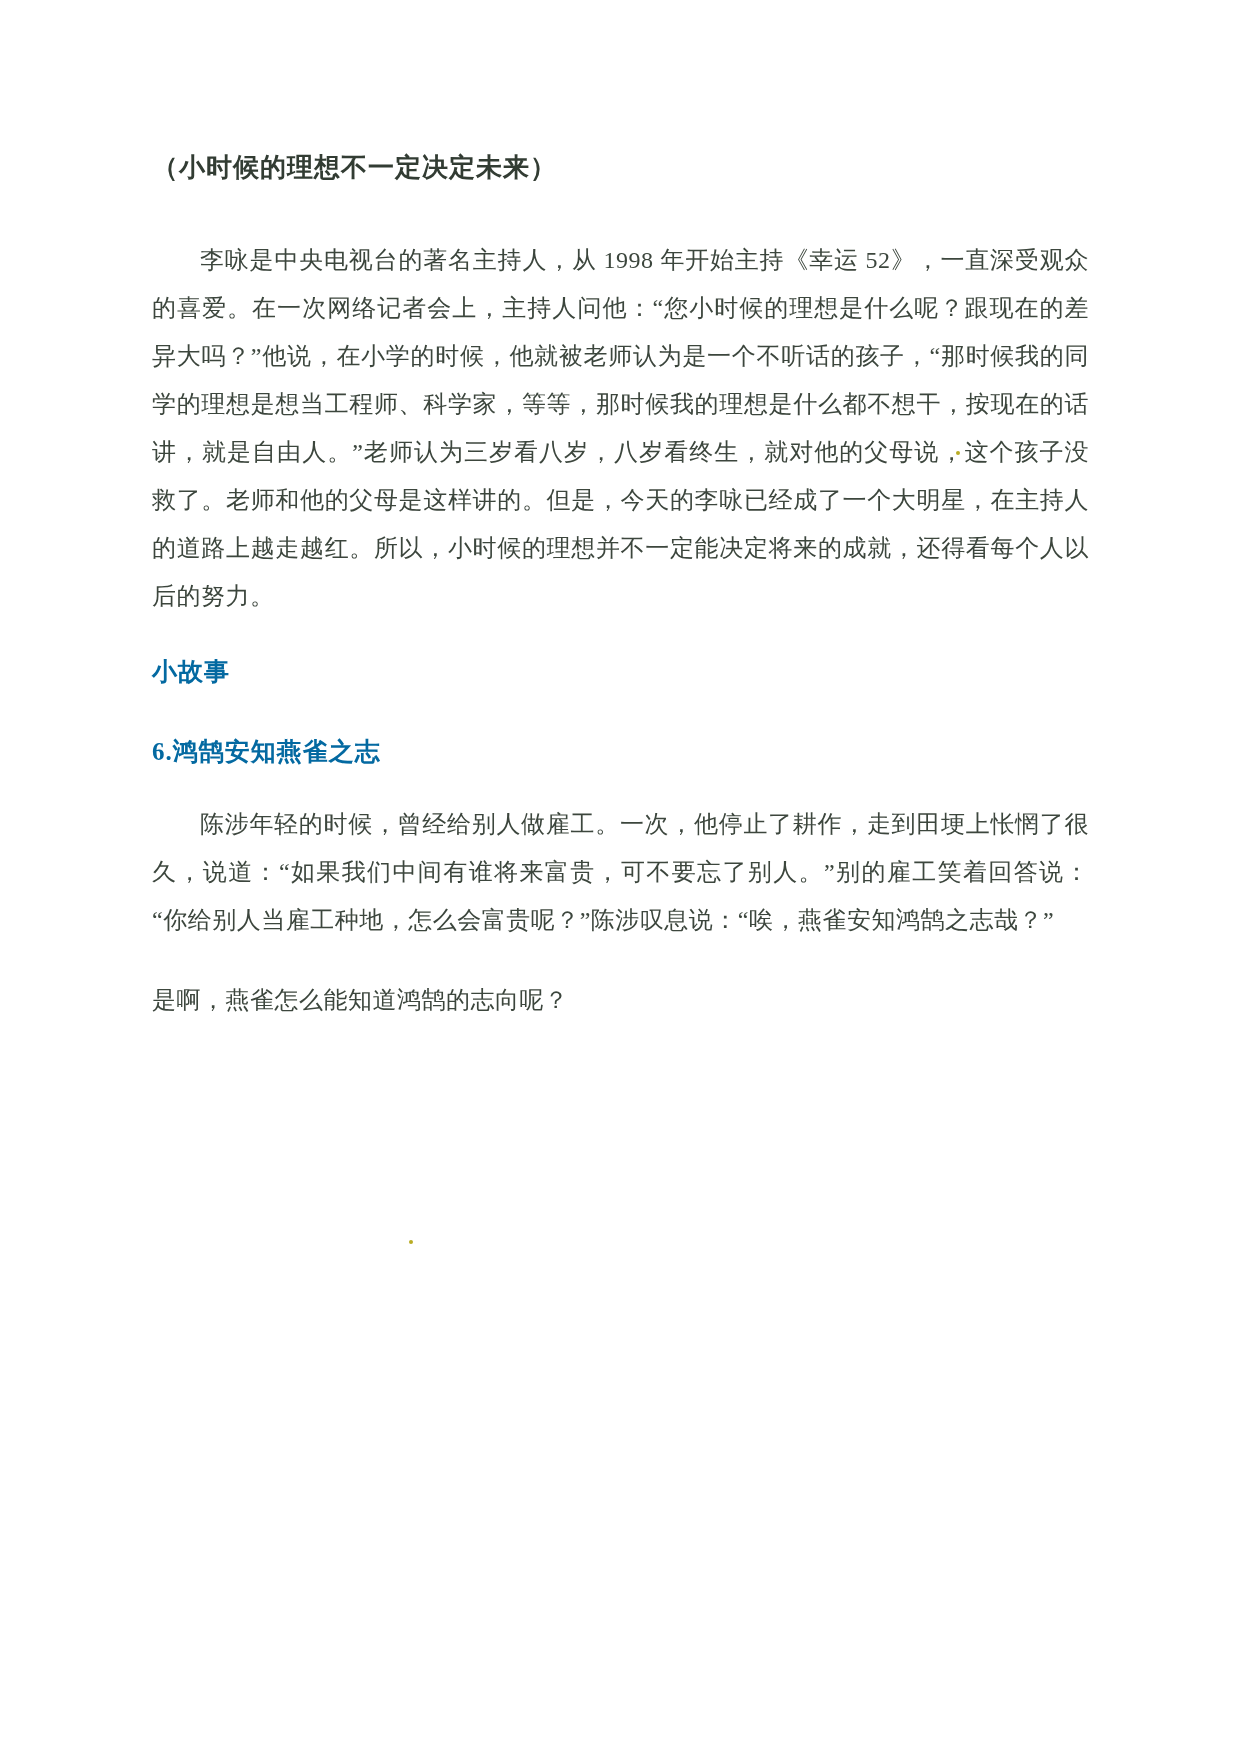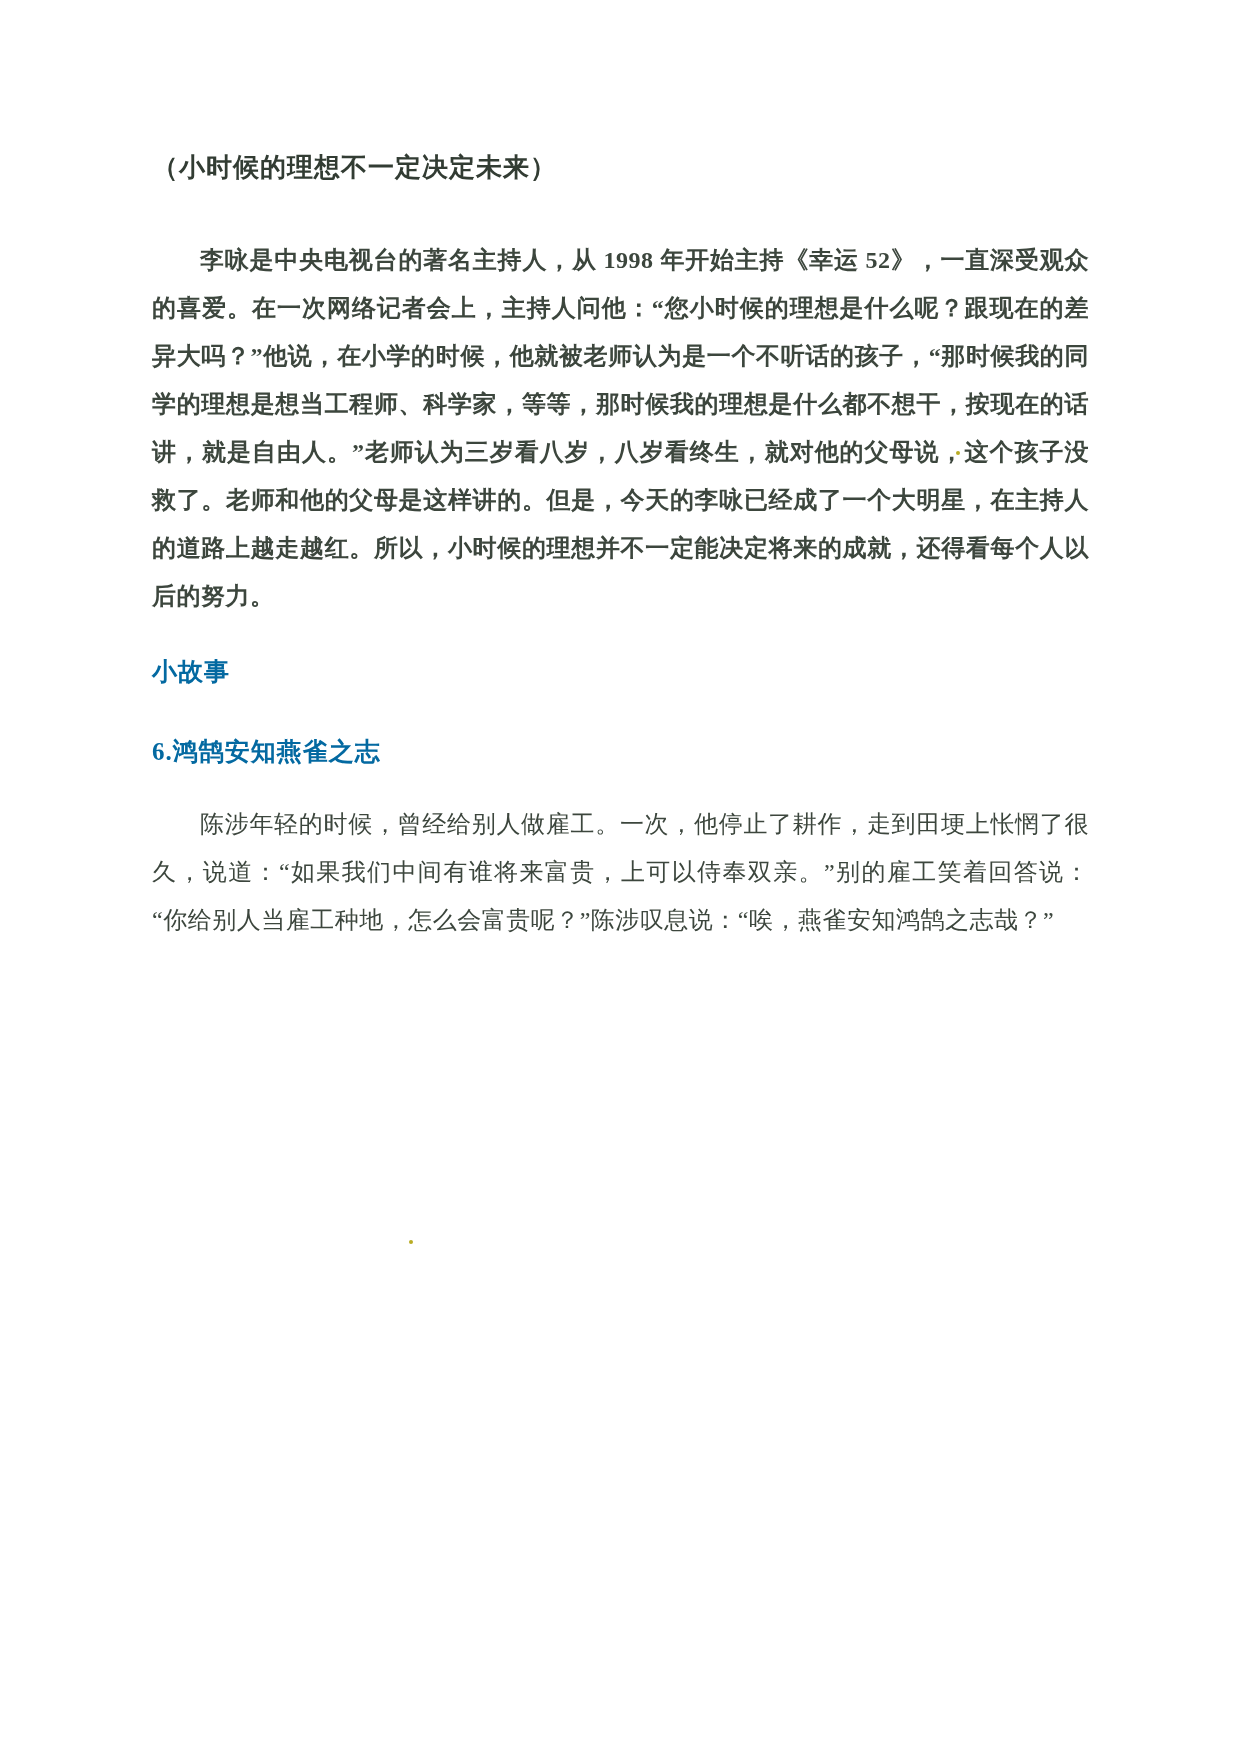--- a/index.html
+++ b/index.html
@@ -41,21 +41,21 @@
     font-weight: bold;
     line-height: 36px;
     color: #0369a1;
     margin: 0;
     letter-spacing: 1px;
   }
   .block { display: block; }
   
   .mb30 { margin-bottom: 30px; }
   .mb32 { margin-bottom: 32px; }
-  .mb34 { margin-bottom: 34px; font-weight: bold; }
+  .mb34 { margin-bottom: 34px; }
   .mb36 { margin-bottom: 36px; }
   .mb38 { margin-bottom: 38px; }
   .mb44 { margin-bottom: 44px; }
   
   .typo-dot {
     position: absolute;
     width: 4px;
     height: 4px;
     border-radius: 50%;
     background: #b9ac24;
@@ -70,23 +70,24 @@
 <div class="page">
 
   <h1 class="h-paren">（小时候的理想不一定决定未来）</h1>
 
   <p class="body-para indent mb34">李咏是中央电视台的著名主持人，从 1998 年开始主持《幸运 52》，一直深受观众的喜爱。在一次网络记者会上，主持人问他：“您小时候的理想是什么呢？跟现在的差异大吗？”他说，在小学的时候，他就被老师认为是一个不听话的孩子，“那时候我的同学的理想是想当工程师、科学家，等等，那时候我的理想是什么都不想干，按现在的话讲，就是自由人。”老师认为三岁看八岁，八岁看终生，就对他的父母说，这个孩子没救了。老师和他的父母是这样讲的。但是，今天的李咏已经成了一个大明星，在主持人的道路上越走越红。所以，小时候的理想并不一定能决定将来的成就，还得看每个人以后的努力。</p>
 
   <h2 class="h-sub mb44">小故事</h2>
 
   <h2 class="h-sub mb30">6.鸿鹄安知燕雀之志</h2>
 
-  <p class="body-para indent mb32">陈涉年轻的时候，曾经给别人做雇工。一次，他停止了耕作，走到田埂上怅惘了很久，说道：“如果我们中间有谁将来富贵，上可以侍奉双亲。”别的雇工笑着回答说：“你给别人当雇工种地，怎么会富贵呢？”陈涉叹息说：“唉，燕雀安知鸿鹄之志哉？”</p>
+  <p class="body-para indent mb32">陈涉年轻的时候，曾经给别人做雇工。一次，他停止了耕作，走到田埂上怅惘了很久，说道：“如果我们中间有谁将来富贵，可不要忘了别人。”别的雇工笑着回答说：“你给别人当雇工种地，怎么会富贵呢？”陈涉叹息说：“唉，燕雀安知鸿鹄之志哉？”</p>
 
   <p class="body-para mb38">
+    <span class="block body-para noindent">是啊，燕雀怎么能知道鸿鹄的志向呢？</span>
   </p>
 
 
 
 
   <span class="typo-dot dot1"></span>
   <span class="typo-dot dot2"></span>
   <span class="typo-dot dot3"></span>
 
 </div>

